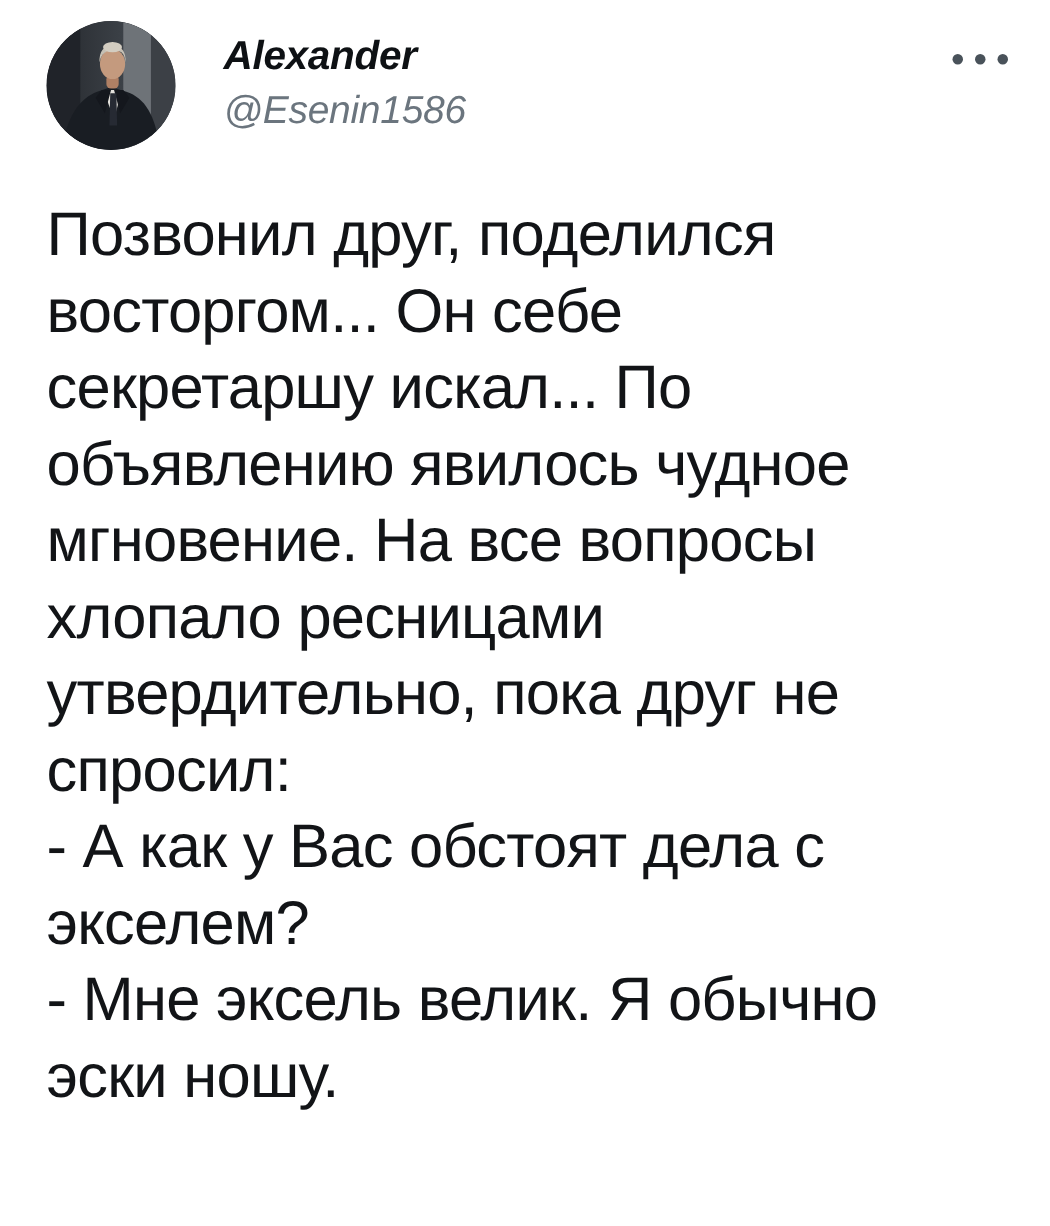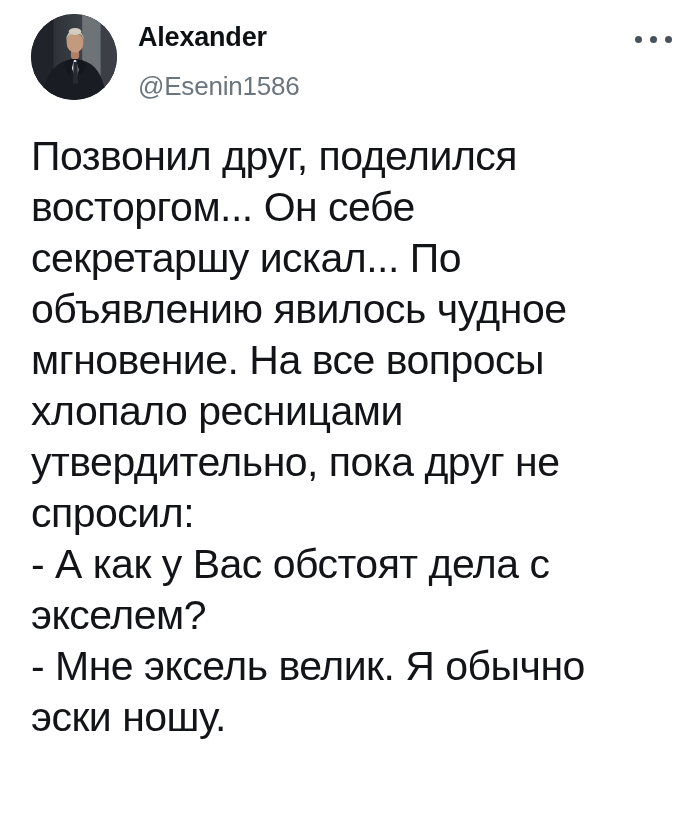--- a/index.html
+++ b/index.html
@@ -6,26 +6,26 @@
   .page{
     position:relative;width:700px;height:817px;background:#ffffff;overflow:hidden;
     font-family:"Liberation Sans","DejaVu Sans",sans-serif;
   }
   
   .avatar{
     position:absolute;left:31px;top:14px;width:86px;height:86px;border-radius:50%;
     overflow:hidden;cursor:pointer;background:#303439;
   }
   .avatar svg{display:block;width:86px;height:86px;}
-  .who{position:absolute;left:138px;top:21px;}
+  .who{position:absolute;left:149px;top:21px;font-style:italic;}
   .name{
     font-size:27px;line-height:33px;font-weight:700;color:#0e1114;letter-spacing:-0.2px;cursor:pointer;
   }
   .handle{
-    font-size:26px;line-height:32px;margin-top:16px;color:#6b757e;letter-spacing:-0.2px;cursor:pointer;
+    font-size:26px;line-height:32px;margin-top:3px;color:#6b757e;letter-spacing:-0.2px;cursor:pointer;
   }
   .menu{
     position:absolute;left:632px;top:33px;display:flex;gap:8px;align-items:center;
     padding:3px;cursor:pointer;
   }
   .menu .dot{width:7px;height:7px;border-radius:50%;background:#49525a;}
   
   .text{
     position:absolute;left:31px;top:131px;width:660px;
     font-size:41px;line-height:51px;letter-spacing:-0.5px;

